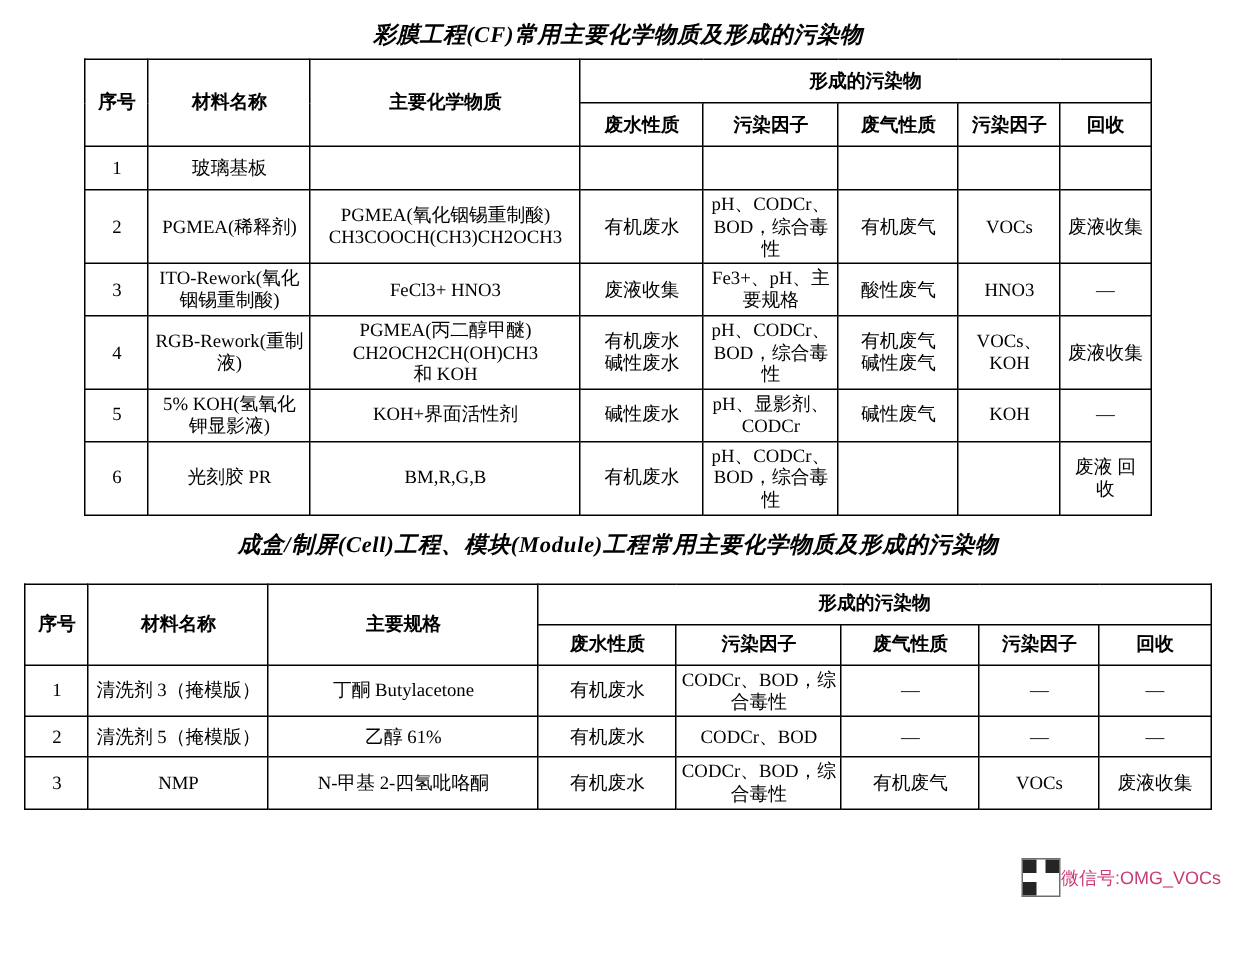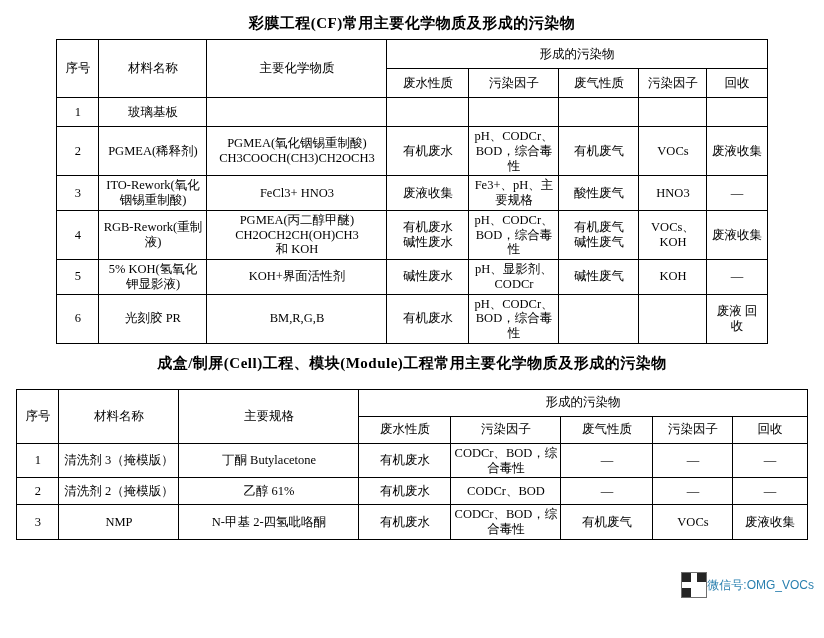--- a/index.html
+++ b/index.html
@@ -9,20 +9,21 @@
     font-family:"Liberation Serif","DejaVu Serif",serif;
     color:#000;
     position:relative;
     overflow:hidden;
   }
   .title{
     text-align:center;
     font-weight:bold;
     font-size:15px;
     letter-spacing:0.5px;
+    font-style:italic;
   }
   #title1{margin-top:14px;}
   #title2{margin-top:10px;margin-bottom:16px;}
 
   table{
     border-collapse:collapse;
     font-size:12.5px;
     line-height:1.18;
     table-layout:fixed;
   }
@@ -33,30 +34,30 @@
     padding:2px 3px;
     font-weight:normal;
   }
   .t1wrap{display:flex;justify-content:center;margin-top:6px;}
   .t2wrap{display:flex;justify-content:center;}
   #table1{width:700px;}
   #table2{width:790px;}
   #table1 td{height:24px;}
   #table2 td{height:22px;}
 
-  .hdr{font-weight:normal;}
+  .hdr{font-weight:bold;}
 
   .wm{
     position:absolute;
     right:10px;
     bottom:40px;
     display:flex;
     align-items:center;
     gap:0;
-    color:#0369a1;
+    color:#be185d;
     font-family:"Liberation Sans","DejaVu Sans",sans-serif;
     font-size:12px;
     opacity:.85;
   }
   .wm .qr{
     width:26px;height:26px;
     background:
       linear-gradient(#000 0 0) 0 0/9px 9px no-repeat,
       linear-gradient(#000 0 0) 100% 0/9px 9px no-repeat,
       linear-gradient(#000 0 0) 0 100%/9px 9px no-repeat,
@@ -207,21 +208,21 @@
       <td>丁酮 Butylacetone</td>
       <td>有机废水</td>
       <td class="cellmulti">CODCr、BOD，综合毒性</td>
       <td>—</td>
       <td>—</td>
       <td>—</td>
     </tr>
 
     <tr>
       <td>2</td>
-      <td>清洗剂 2（掩模版）</td>
+      <td>清洗剂 5（掩模版）</td>
       <td>乙醇 61%</td>
       <td>有机废水</td>
       <td>CODCr、BOD</td>
       <td>—</td>
       <td>—</td>
       <td>—</td>
     </tr>
 
     <tr>
       <td>3</td>

